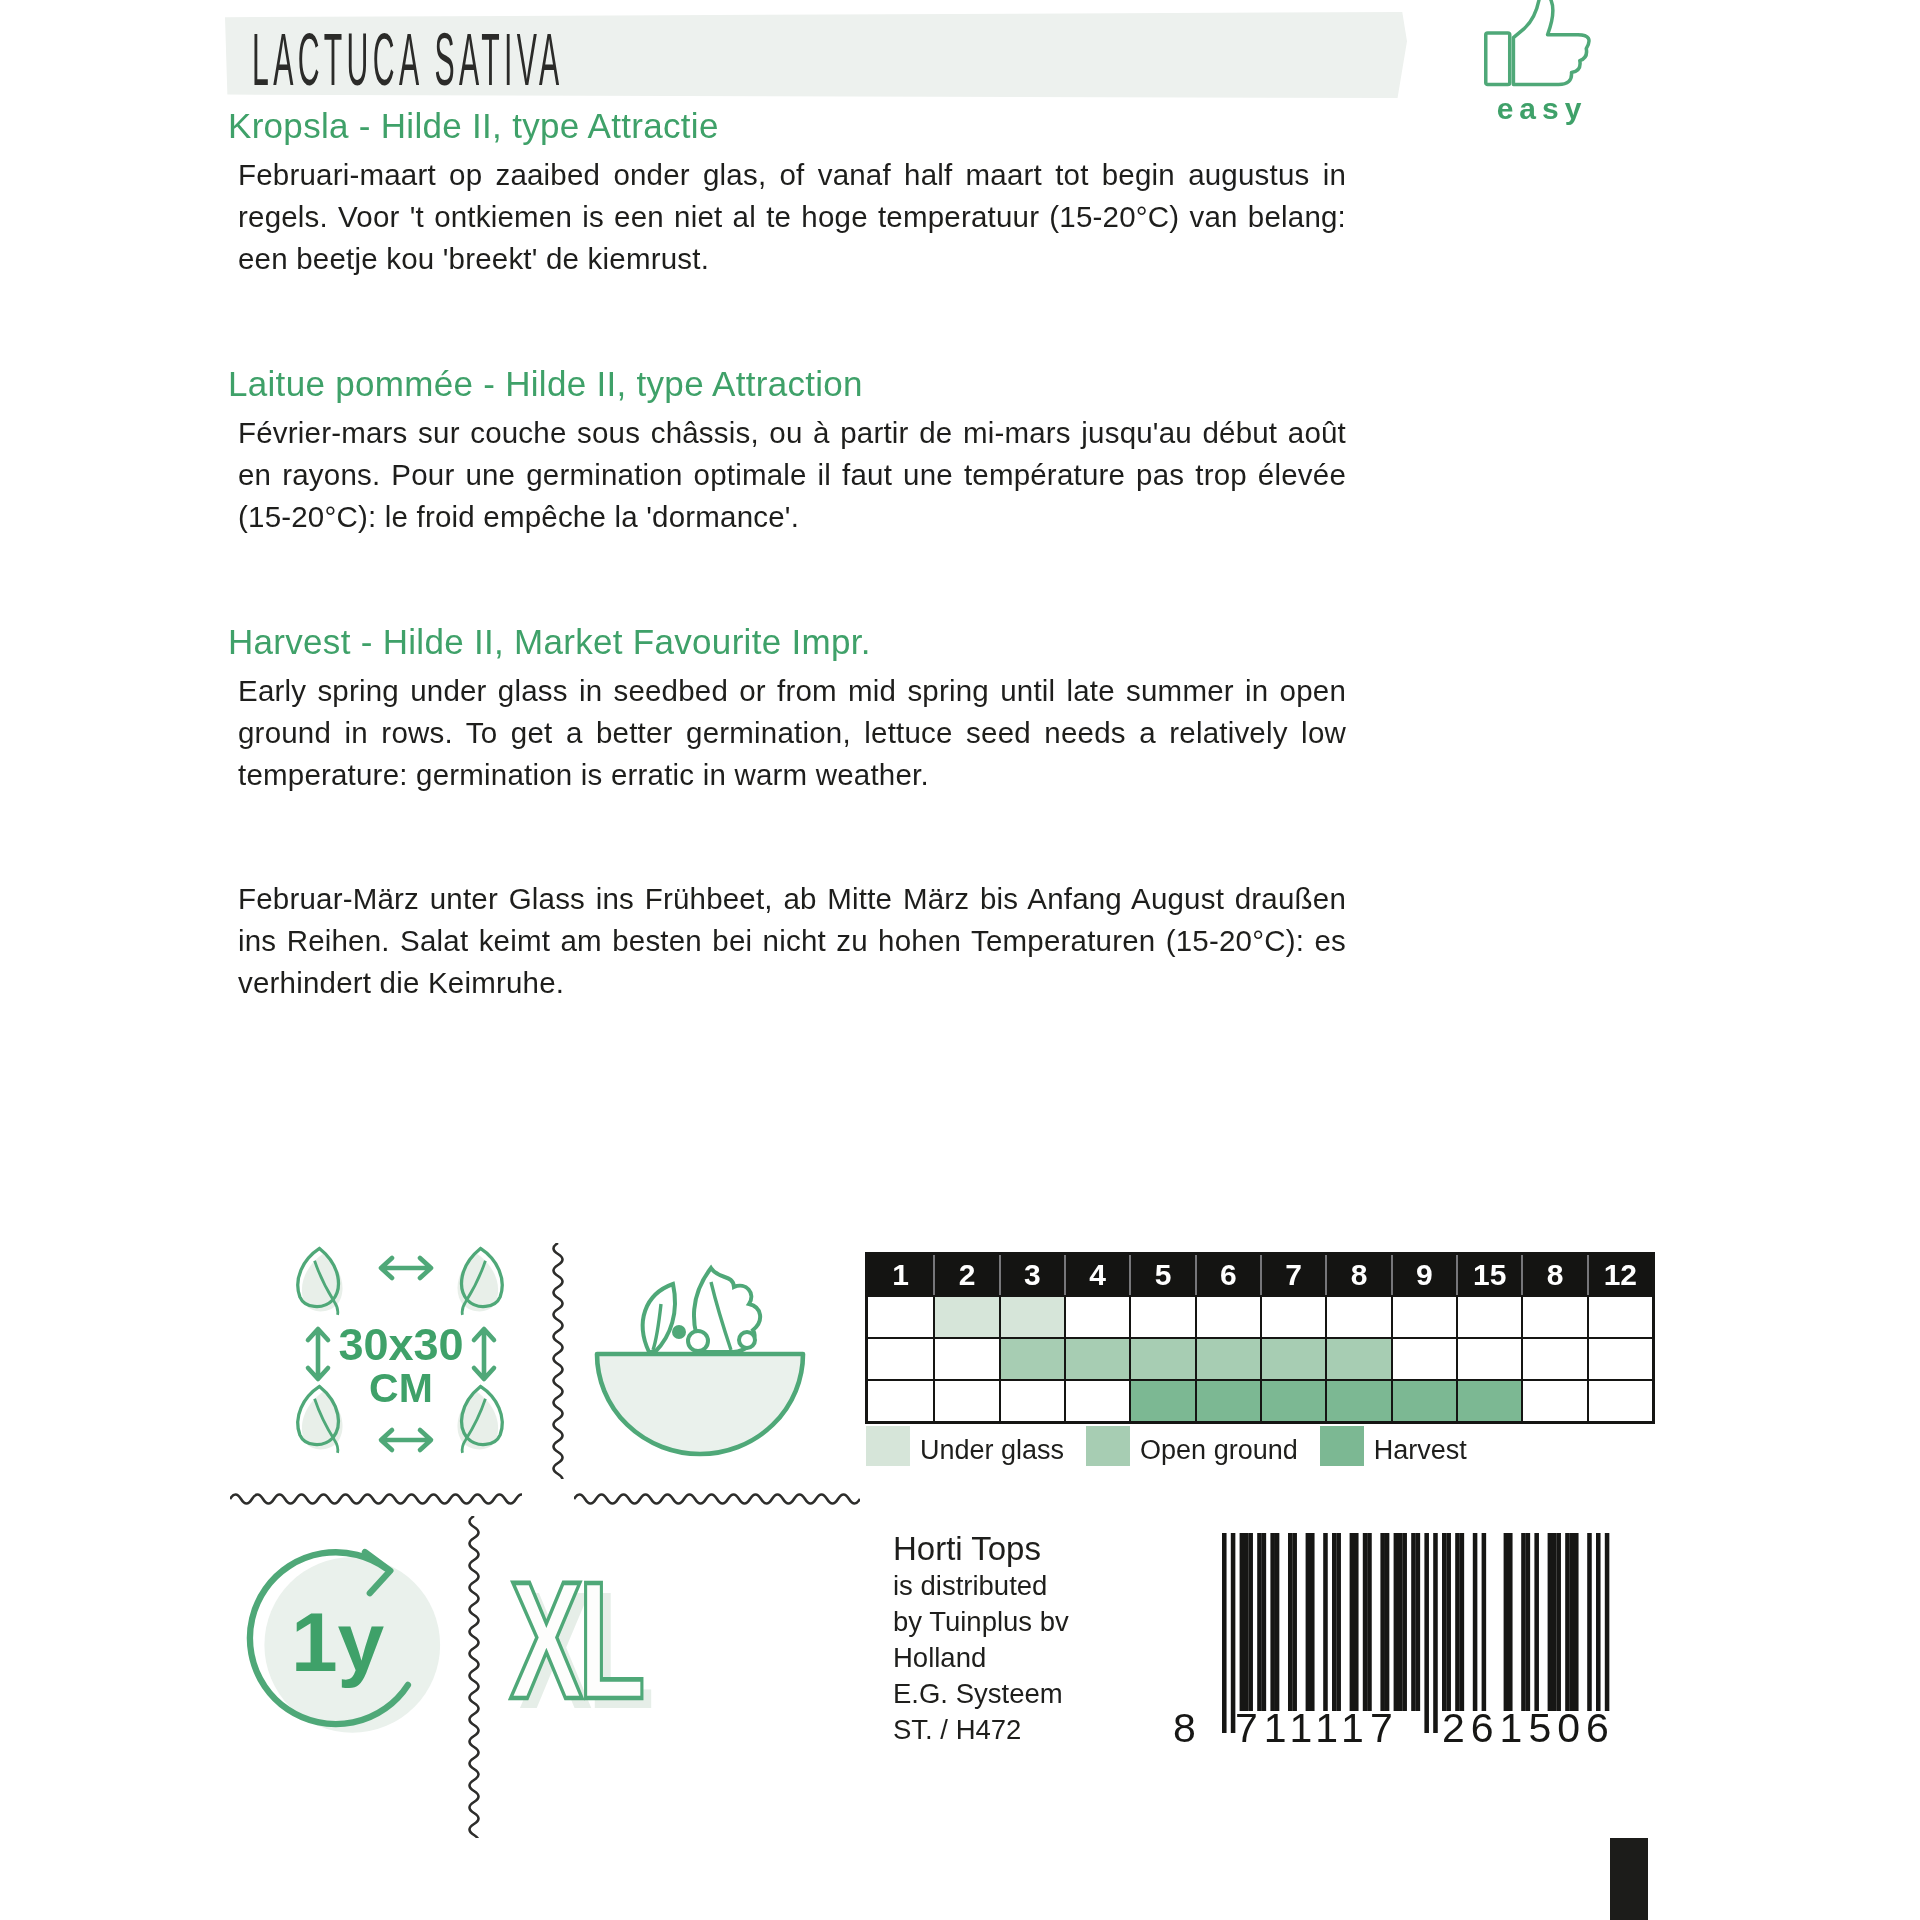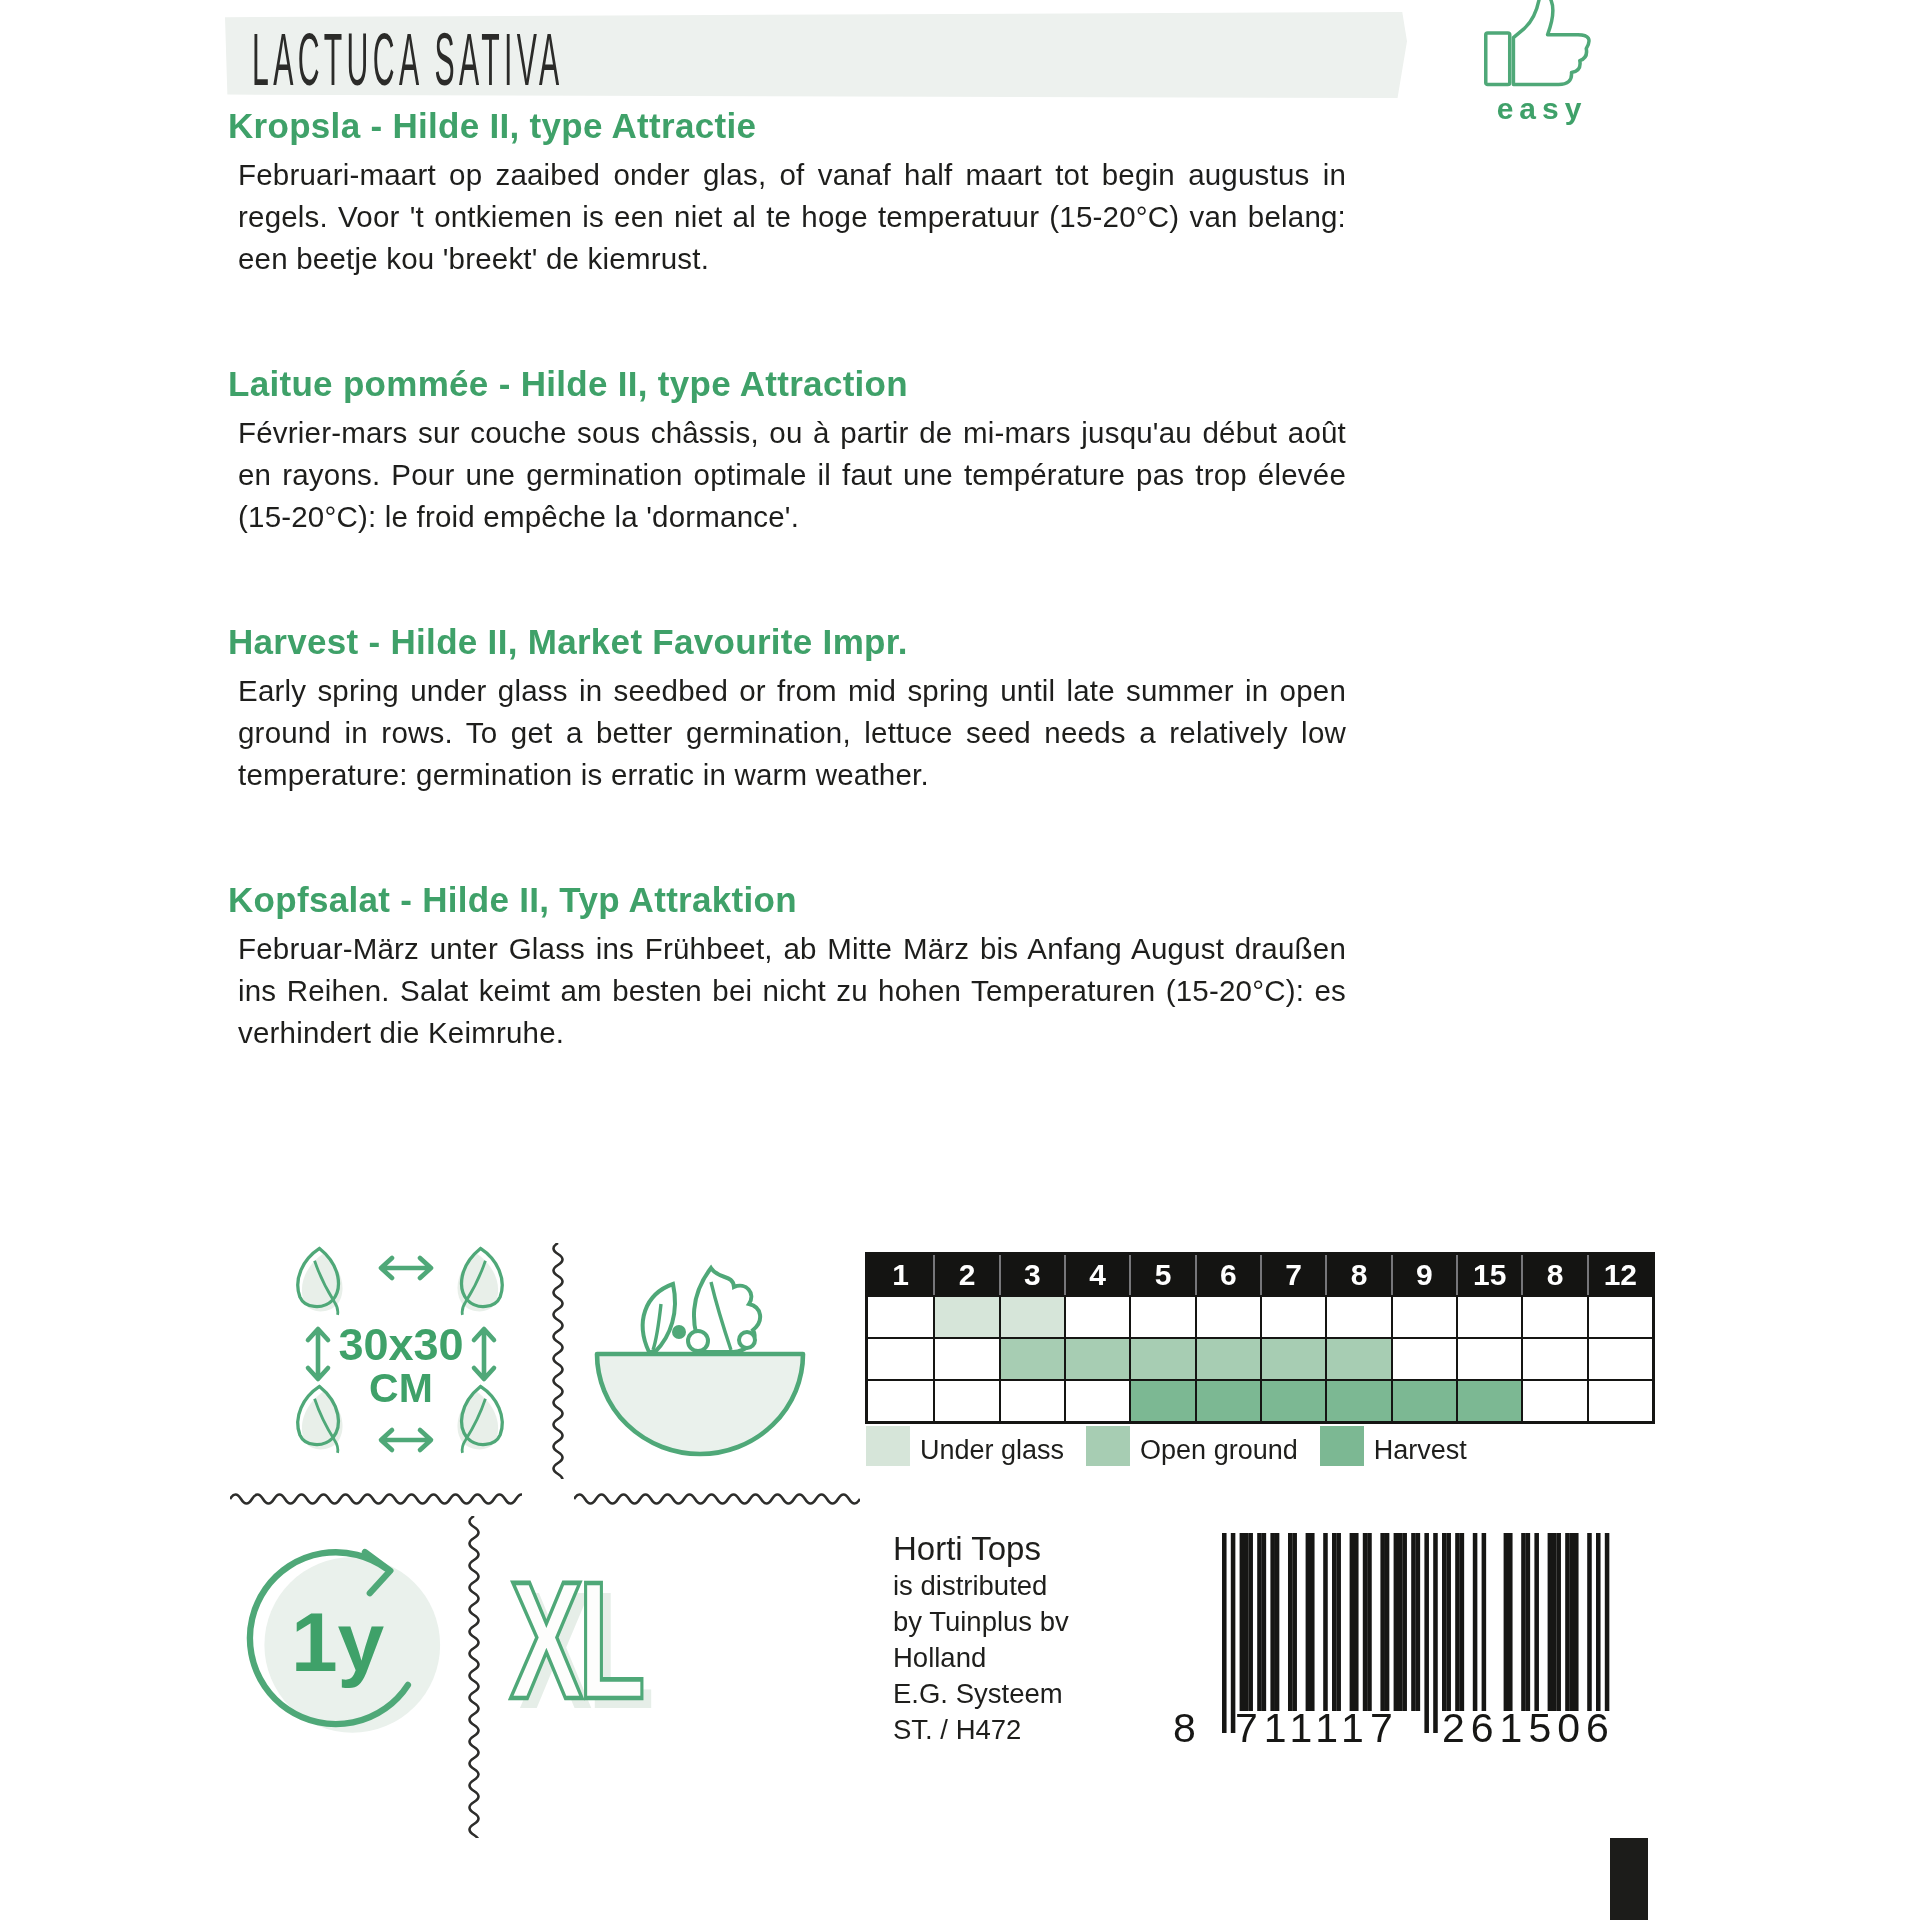--- a/index.html
+++ b/index.html
@@ -17,21 +17,21 @@
     clip-path:polygon(0 6%, 99.6% 0%, 100% 34%, 99.2% 100%, 0.2% 96%);}
   .title{position:absolute; left:252px; top:18px; font-size:42px; font-weight:500;
     letter-spacing:6px; color:#2b2b29; white-space:nowrap;
     transform:scale(0.72,1.75); transform-origin:left top;}
   .easy-wrap{position:absolute; left:1480px; top:-6px; width:124px; text-align:center;}
   .easy-wrap svg{display:block; margin:0 auto;}
   .easy-label{margin-top:-2px; font-size:30px; font-weight:bold; letter-spacing:6px;
     color:var(--green);}
   
   .sections{position:absolute; left:228px; top:104px; width:1128px;}
-  .sec h2{margin:0 0 6px; font-size:35px; line-height:44px; font-weight:bold;
+  .sec h2{margin:0 0 6px; font-size:35px; line-height:44px; font-weight:normal;
     color:var(--green); letter-spacing:0.3px;}
   .sec p{margin:0 10px 82px; font-size:29.5px; line-height:42px; text-align:justify;
     color:var(--ink); letter-spacing:0.2px;}
   .sec:last-child p{margin-bottom:0;}
   
   .abs{position:absolute;}
   svg text{font-family:"Liberation Sans", sans-serif;}
   
   .cal-grid{position:absolute; left:865px; top:1252px; width:790px;
     display:grid; grid-template-columns:repeat(12,1fr);
@@ -84,21 +84,20 @@
   </div>
   <div class="sec">
     <h2>Laitue pommée - Hilde II, type Attraction</h2>
     <p>Février-mars sur couche sous châssis, ou à partir de mi-mars jusqu'au début août en rayons. Pour une germination optimale il faut une température pas trop élevée (15-20°C): le froid empêche la 'dormance'.</p>
   </div>
   <div class="sec">
     <h2>Harvest - Hilde II, Market Favourite Impr.</h2>
     <p>Early spring under glass in seedbed or from mid spring until late summer in open ground in rows. To get a better germination, lettuce seed needs a relatively low temperature: germination is erratic in warm weather.</p>
   </div>
   <div class="sec">
-    <h2>Kopfsalat - Hilde II, Typ Attraktion</h2>
     <p>Februar-März unter Glass ins Frühbeet, ab Mitte März bis Anfang August draußen ins Reihen. Salat keimt am besten bei nicht zu hohen Temperaturen (15-20°C): es verhindert die Keimruhe.</p>
   </div>
 </div>
 
 <svg class="abs" style="left:232px; top:1242px;" width="290" height="245" viewBox="0 0 290 245">
   <defs>
     <g id="leaf">
       <path transform="translate(5,6)" fill="#e8efe9" d="M36,3 C16,16 4,40 12,62 C18,76 40,78 52,66 C64,52 62,24 36,3 Z"></path>
       <path fill="none" stroke="#4fa878" stroke-width="4" d="M36,3 C16,16 4,40 12,62 C18,76 40,78 52,66 C64,52 62,24 36,3 Z"></path>
       <path fill="none" stroke="#4fa878" stroke-width="3.4" d="M30,18 C36,36 44,52 54,68 M54,68 C58,74 59,79 58,84"></path>

